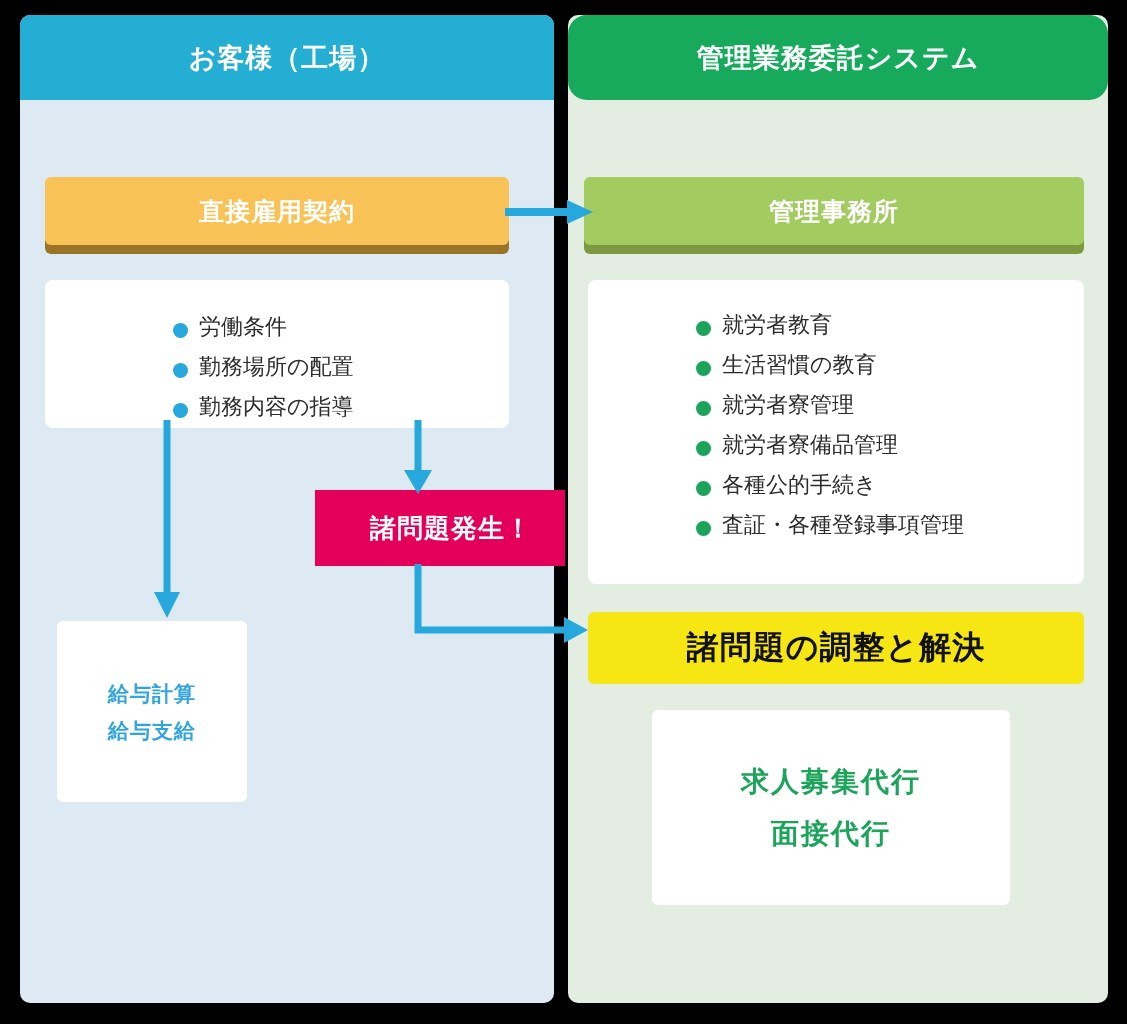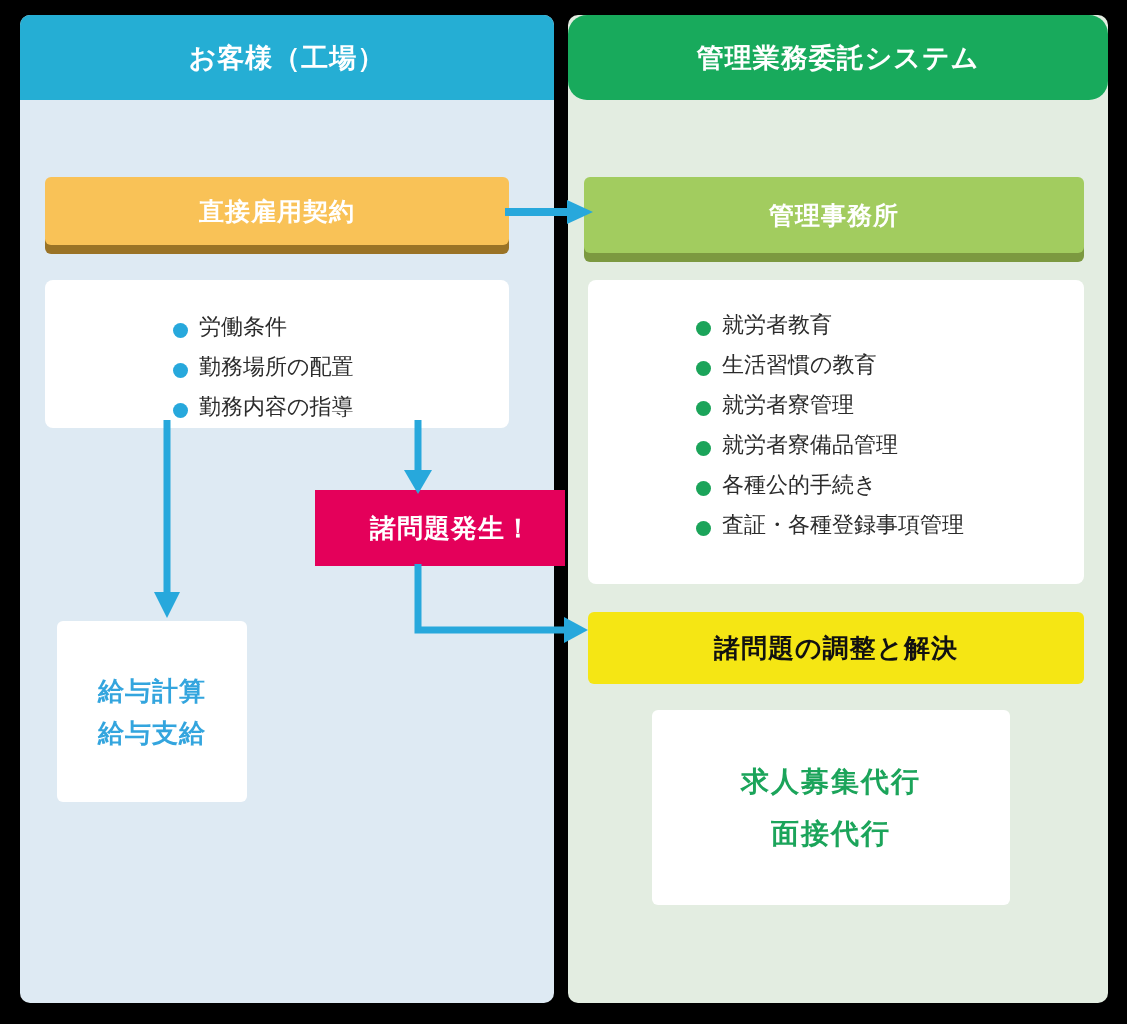--- a/index.html
+++ b/index.html
@@ -63,21 +63,21 @@
     font-weight: bold;
     letter-spacing: 1px;
     box-sizing: border-box;
   }
   #chip-contract {
     left: 45px; top: 177px; width: 464px; height: 68px;
     background: #F9C257;
     box-shadow: 0 9px 0 0 #9A7326;
   }
   #chip-office {
-    left: 584px; top: 177px; width: 500px; height: 76px;
+    left: 584px; top: 177px; width: 500px; height: 68px;
     background: #A2CC5F;
     box-shadow: 0 9px 0 0 #7C9940;
   }
 
   
   .list-card {
     position: absolute;
     background: #ffffff;
     border-radius: 8px;
     box-sizing: border-box;
@@ -134,42 +134,42 @@
   #box-resolution {
     position: absolute;
     left: 588px; top: 612px;
     width: 496px; height: 72px;
     background: #F5E614;
     border-radius: 6px;
     display: flex;
     align-items: center;
     justify-content: center;
     color: #111111;
-    font-size: 26px;
+    font-size: 32px;
     font-weight: bold;
     letter-spacing: 1px;
   }
 
   
   .text-card {
     position: absolute;
     background: #ffffff;
     border-radius: 6px;
     display: flex;
     flex-direction: column;
     align-items: center;
     justify-content: center;
     box-sizing: border-box;
   }
   #card-payroll {
     left: 57px; top: 621px; width: 190px; height: 181px;
   }
   #card-payroll .tl {
     color: #33A5DE;
-    font-size: 26px;
+    font-size: 21px;
     font-weight: bold;
     letter-spacing: 1px;
     line-height: 1;
     margin: 8px 0;
   }
   #card-recruit {
     left: 652px; top: 710px; width: 358px; height: 195px;
   }
   #card-recruit .tl {
     color: #1BA45A;

